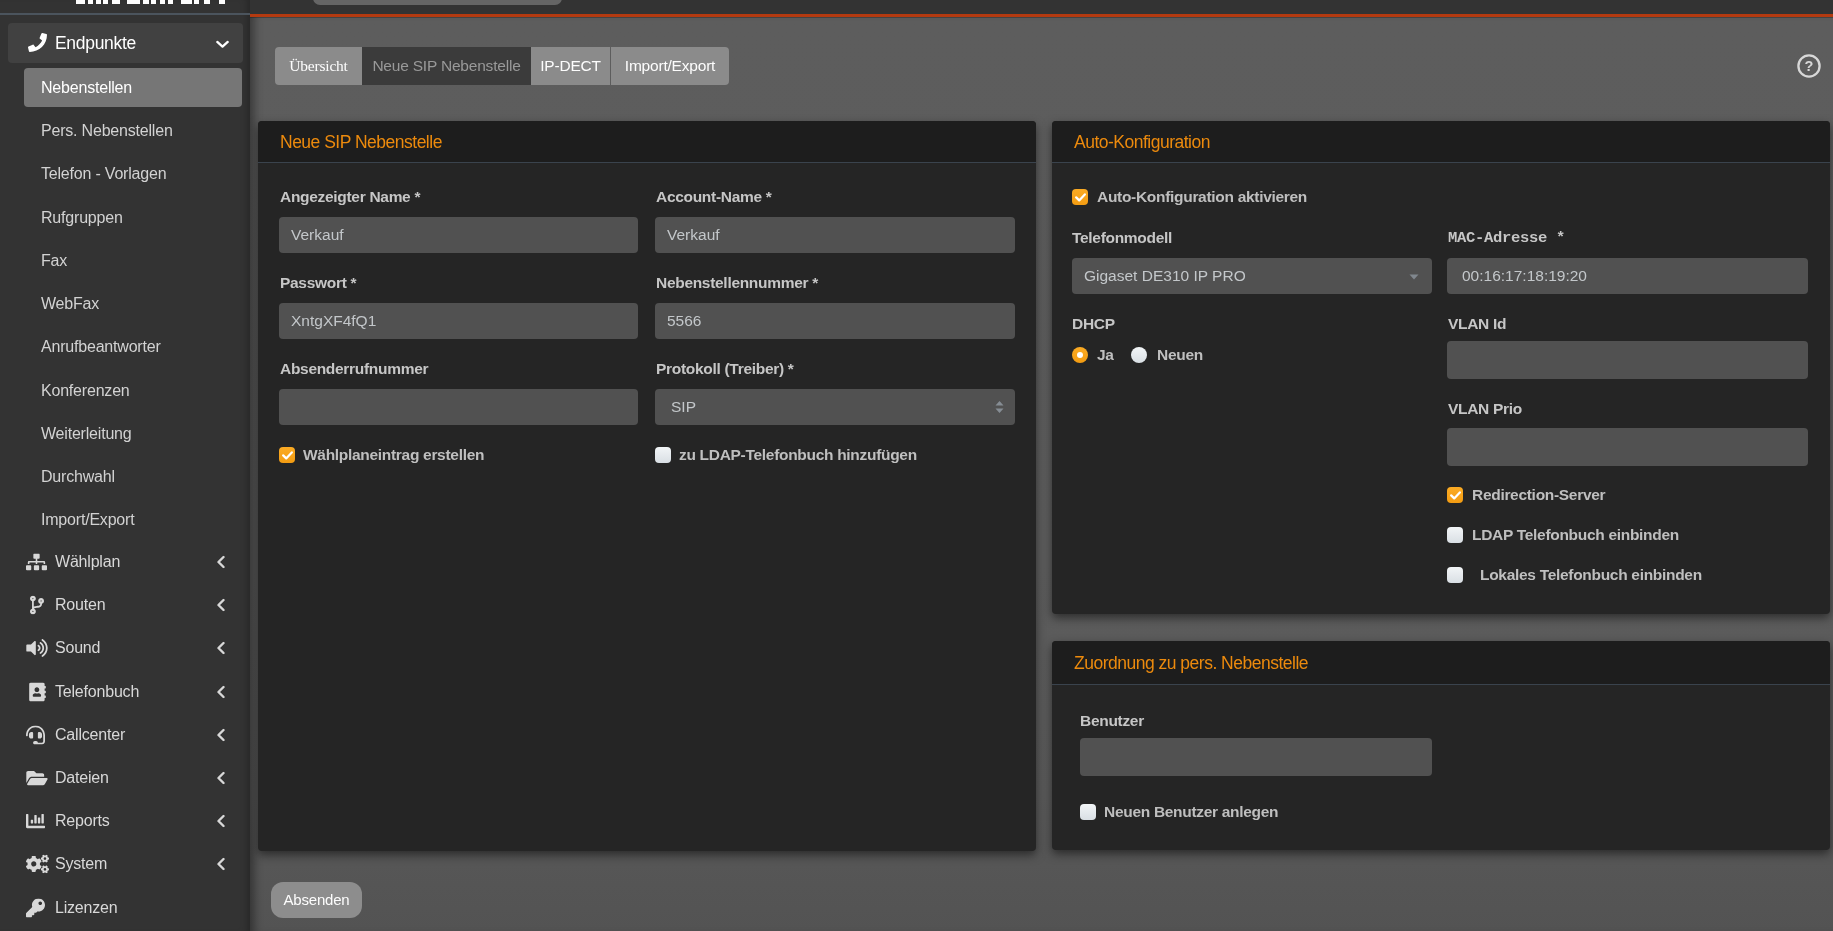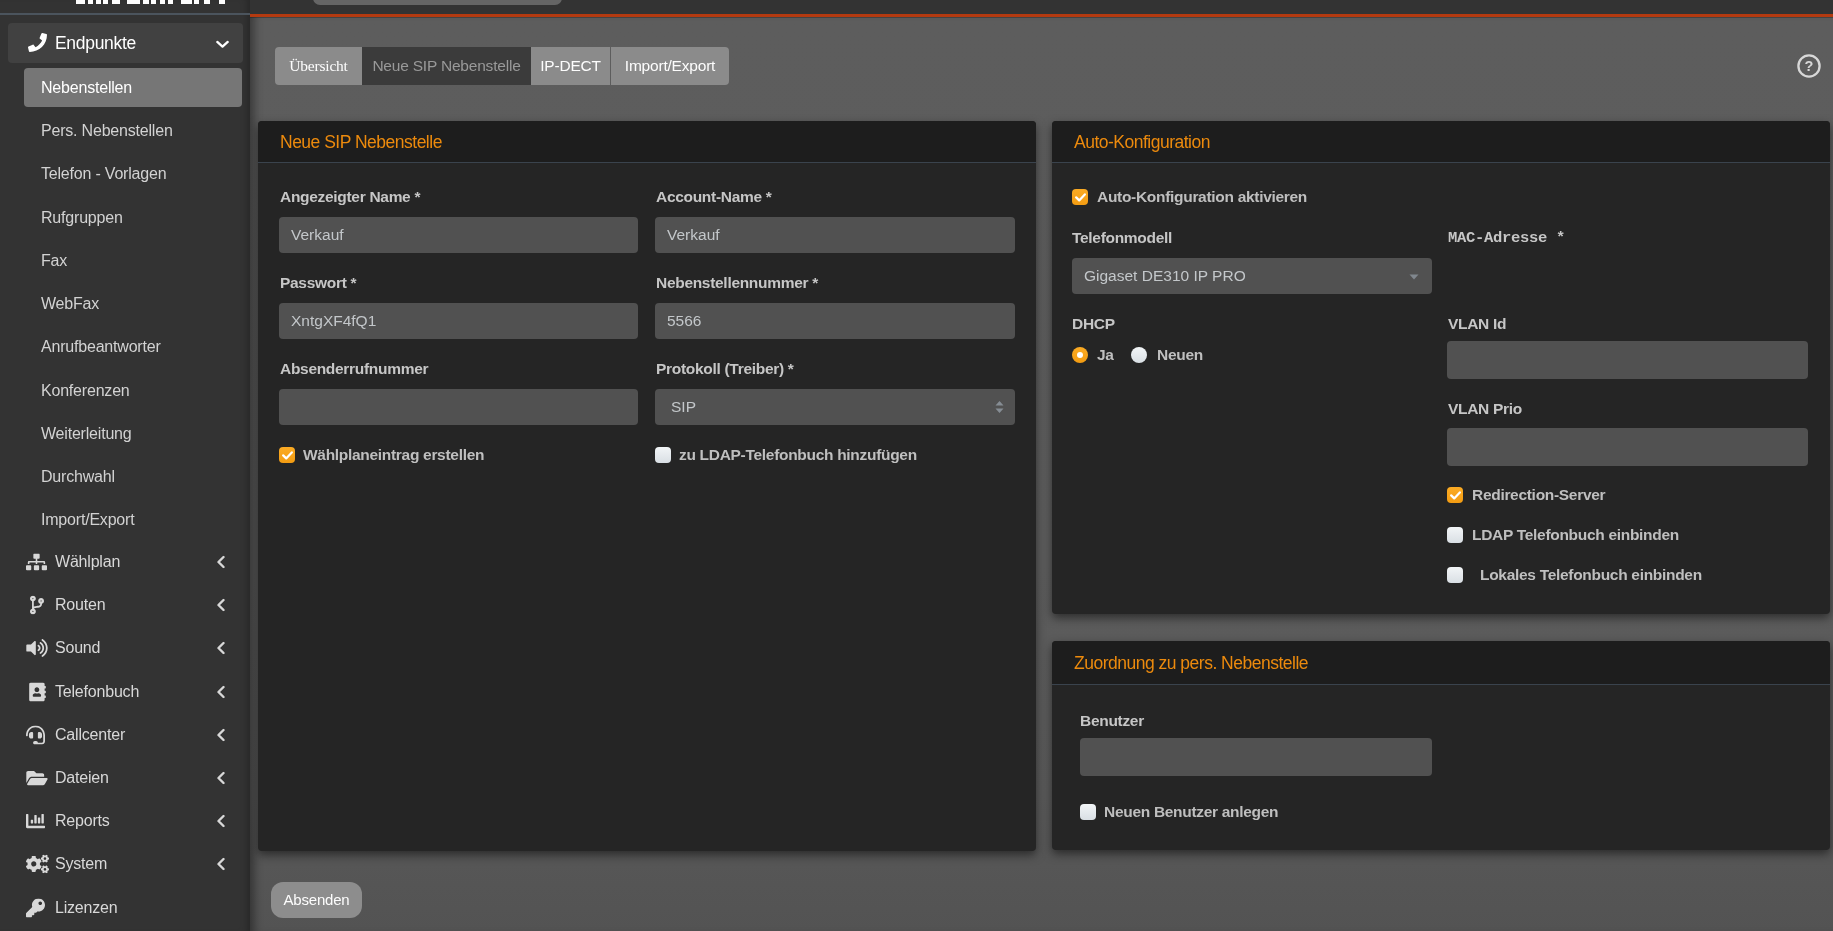--- a/index.html
+++ b/index.html
@@ -99,20 +99,21 @@
       </svg>
     </div>
 <div class="clbl" style="left:1097px;top:188px;">Auto-Konfiguration aktivieren</div>
 <div class="lbl" style="left:1072px;top:229px;">Telefonmodell</div>
 <div class="lbl" style="left:1448px;top:229px;font-family:Liberation Mono, monospace;">MAC-Adresse *</div>
 <div class="inp" style="left:1072px;top:258px;width:360px;">Gigaset DE310 IP PRO
   <svg class="abs" style="right:13px;top:16px;" width="10" height="6" viewBox="0 0 10 6">
         <path d="M0.5 0.5 L5 5.5 L9.5 0.5 Z" fill="#80878e"></path>
       </svg>
 </div>
+<div class="inp" style="left:1447px;top:258px;width:361px;padding:0 15px;">00:16:17:18:19:20</div>
 <div class="lbl" style="left:1072px;top:315px;">DHCP</div>
 <div class="lbl" style="left:1448px;top:315px;">VLAN Id</div>
 <div class="rad on" style="left:1072px;top:347px;">
       <i></i>
     </div>
 <div class="clbl" style="left:1097px;top:346px;">Ja</div>
 <div class="rad" style="left:1131px;top:347px;"></div>
 <div class="clbl" style="left:1157px;top:346px;">Neuen</div>
 <div class="inp" style="left:1447px;top:341px;width:361px;height:38px;"></div>
 <div class="lbl" style="left:1448px;top:400px;">VLAN Prio</div>

